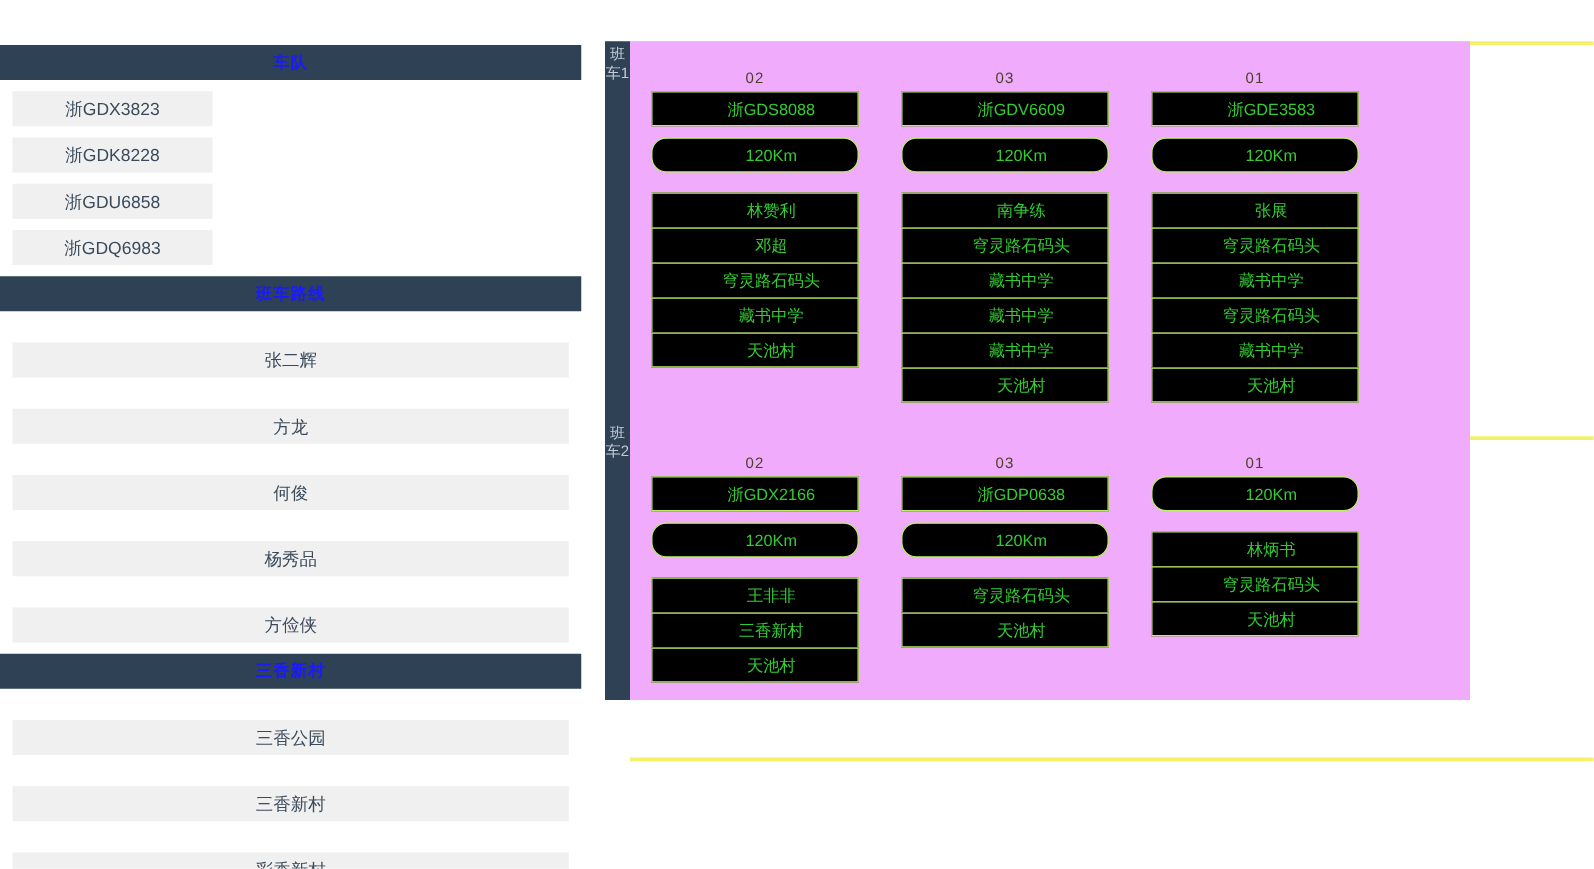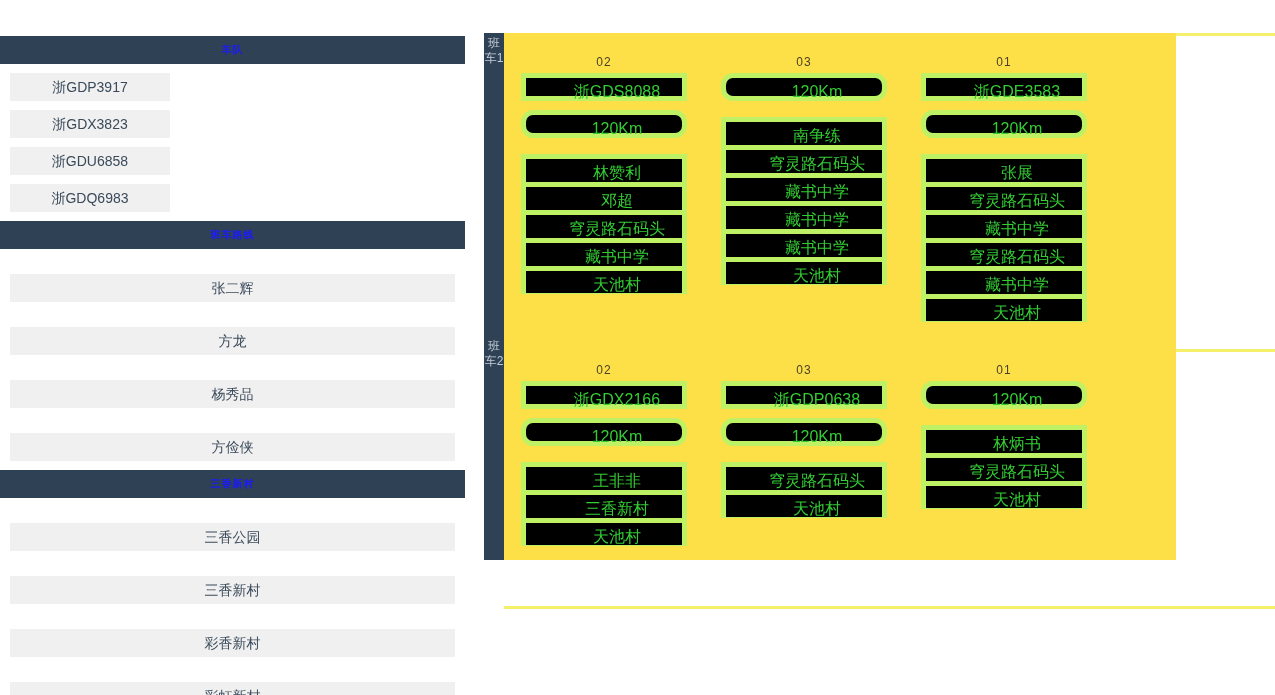--- a/index.html
+++ b/index.html
@@ -25,21 +25,21 @@
     top: 36px;
     width: 465px;
   }
 
   .panel-header {
     background: #2f4154;
     color: #1a1aff;
     height: 28px;
     line-height: 28px;
     text-align: center;
-    font-size: 10px;
+    font-size: 13px;
     font-weight: bold;
     letter-spacing: 1px;
   }
 
   .panel-list {
     padding: 0;
     margin: 0;
   }
 
   .list-item {
@@ -98,21 +98,21 @@
     flex: 0 0 20px;
     font-size: 12px;
     line-height: 15px;
     text-align: center;
     padding-top: 3px;
     word-break: break-all;
     box-sizing: border-box;
   }
 
   .group-body {
-    background: #fde047;
+    background: #f0abfc;
     flex: 1 1 auto;
     display: flex;
     justify-content: flex-start;
     padding: 0 0 14px 0;
     box-sizing: border-box;
   }
 
   .col {
     width: 200px;
     flex: 0 0 200px;
@@ -125,25 +125,25 @@
     text-align: center;
     color: #4a4026;
     font-size: 12px;
     padding: 22px 0 4px 0;
     letter-spacing: 1px;
   }
 
   .card {
     background: #000000;
     color: #33cc33;
-    border: 5px solid #bef264;
+    border: 1px solid #bef264;
     height: 28px;
     line-height: 28px;
     text-align: center;
-    font-size: 16px;
+    font-size: 13px;
     box-sizing: border-box;
     padding-left: 26px;
   }
 
   .card.plate   { margin-bottom: 9px; }
   .card.dist    { margin-bottom: 16px; border-radius: 12px; }
 
   .stop-stack .card {
     border-bottom-width: 0;
   }
@@ -156,31 +156,32 @@
 </style>
 </head>
 <body>
 
 <div id="root">
 
   <div class="sidebar" id="sidebar">
       <div class="sect-vehicles">
         <div class="panel-header">车队</div>
         <div class="panel-list">
-          <div class="list-item">浙GDP3917</div>
           <div class="list-item">浙GDX3823</div>
+          <div class="list-item">浙GDK8228</div>
           <div class="list-item">浙GDU6858</div>
           <div class="list-item">浙GDQ6983</div>
         </div>
       </div>
       <div class="sect-drivers">
         <div class="panel-header">班车路线</div>
         <div class="panel-list">
           <div class="list-item">张二辉</div>
           <div class="list-item">方龙</div>
+          <div class="list-item">何俊</div>
           <div class="list-item">杨秀品</div>
           <div class="list-item">方俭侠</div>
         </div>
       </div>
       <div class="sect-routes">
         <div class="panel-header">三香新村</div>
         <div class="panel-list">
           <div class="list-item">三香公园</div>
           <div class="list-item">三香新村</div>
           <div class="list-item">彩香新村</div>
@@ -204,20 +205,21 @@
             <div class="stop-stack">
               <div class="card stop">林赞利</div>
               <div class="card stop">邓超</div>
               <div class="card stop">穹灵路石码头</div>
               <div class="card stop">藏书中学</div>
               <div class="card stop">天池村</div>
             </div>
           </div>
           <div class="col">
             <div class="col-header">03</div>
+            <div class="card plate">浙GDV6609</div>
             <div class="card dist">120Km</div>
             <div class="stop-stack">
               <div class="card stop">南争练</div>
               <div class="card stop">穹灵路石码头</div>
               <div class="card stop">藏书中学</div>
               <div class="card stop">藏书中学</div>
               <div class="card stop">藏书中学</div>
               <div class="card stop">天池村</div>
             </div>
           </div>

